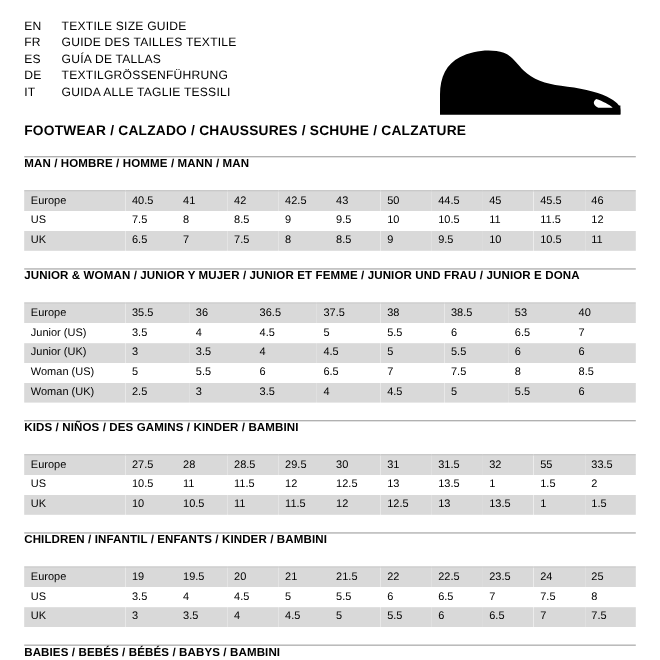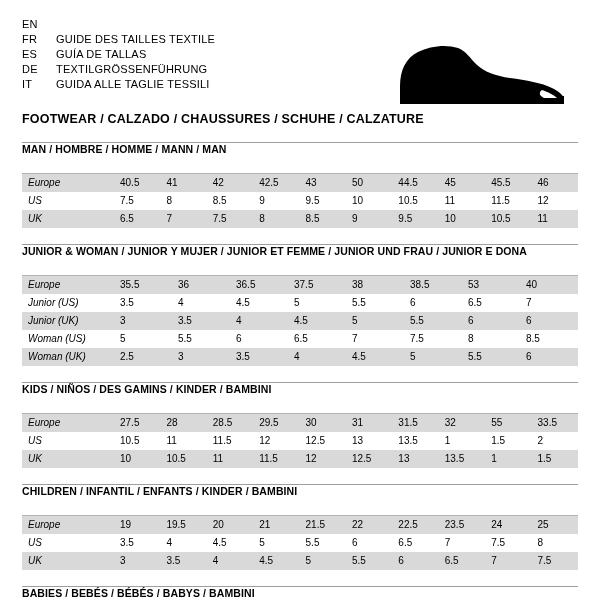--- a/index.html
+++ b/index.html
@@ -85,41 +85,41 @@
     overflow: hidden;
   }
   tr.shaded td {
     background: #d9d9d9;
   }
   tr.plain td {
     background: #ffffff;
   }
   td.label {
     width: 86px;
-    font-style: italic;
   }
   .sep-top {
     border-top: 1px solid #b3b3b3;
   }
   .rule {
     border: 0;
     border-top: 1px solid #9e9e9e;
     margin: 0;
   }
   .babies td.label { width: 86px; }
 </style>
 </head>
 <body>
 
 <div class="page">
 
   <div class="header">
     <div class="lang-block">
       <div class="lang-row">
         <span class="lang-code">EN</span>
+        <span class="lang-title">TEXTILE SIZE GUIDE</span>
       </div>
       <div class="lang-row">
         <span class="lang-code">FR</span>
         <span class="lang-title">GUIDE DES TAILLES TEXTILE</span>
       </div>
       <div class="lang-row">
         <span class="lang-code">ES</span>
         <span class="lang-title">GUÍA DE TALLAS</span>
       </div>
       <div class="lang-row">

